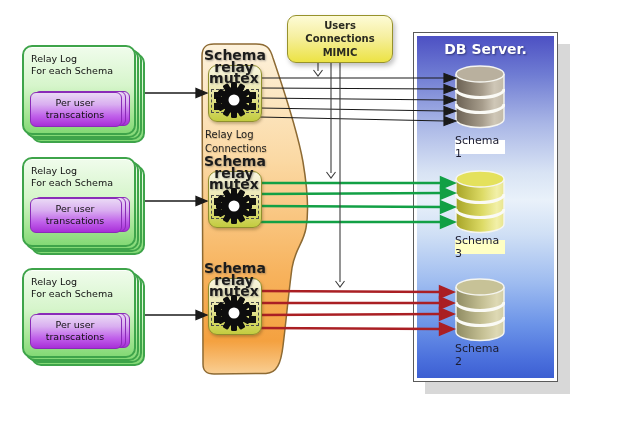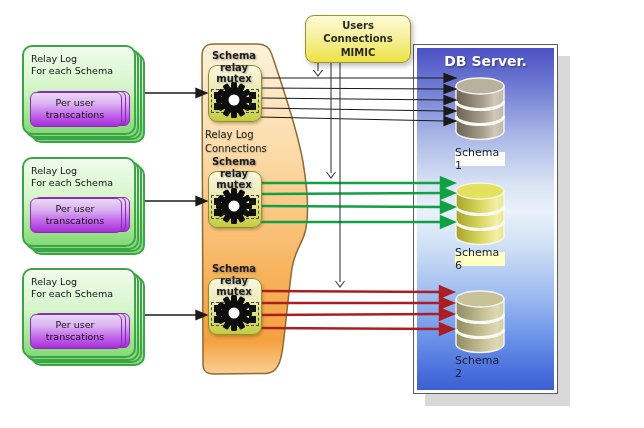--- a/index.html
+++ b/index.html
@@ -33,40 +33,40 @@
 
   
   .coord-label{position:absolute;left:205px;top:128px;width:70px;font-size:10px;line-height:1.35;color:#222;
     text-shadow:0.5px 0.5px 1px rgba(120,90,40,.35);}
 
   
   .mutex{position:absolute;left:204px;width:60px;height:92px;}
   .mbox{position:absolute;left:4px;top:15px;width:52px;height:55px;border:1.5px solid #8f8f2e;border-radius:9px;
     background:linear-gradient(180deg,#f9f6e0 0%,#eeeab8 40%,#d7d96e 75%,#c3cc3f 100%);
     box-shadow:1px 2px 3px rgba(90,70,20,.35);}
-  .mlabel{position:absolute;left:0;top:0;width:60px;text-align:center;font-size:10px;line-height:11.5px;
+  .mlabel{position:absolute;left:0;top:0;width:60px;text-align:center;font-size:14px;line-height:11.5px;
     font-weight:600;color:#1c1c1c;text-shadow:1px 1px 2px rgba(80,80,80,.45);}
   .filmstrip{position:absolute;left:7px;top:39px;width:46px;height:22px;border:1px dashed #4a4a4a;}
   .filmstrip::before,.filmstrip::after{content:"";position:absolute;top:2px;bottom:2px;width:7px;
     background:linear-gradient(180deg,#111 0 38%,transparent 38% 62%,#111 62% 100%);}
   .filmstrip::before{left:2px;}
   .filmstrip::after{right:2px;}
   .gear{position:absolute;left:10px;top:30px;}
 
   
   .mimic{position:absolute;left:287px;top:15px;width:104px;height:46px;border:1.5px solid #97922b;border-radius:9px;
     background:linear-gradient(180deg,#fdfbd6 0%,#f6efa0 45%,#ece344 100%);
     box-shadow:2px 3px 5px rgba(0,0,0,.25);
     display:flex;align-items:center;justify-content:center;text-align:center;
-    font-size:10px;font-weight:600;line-height:1.35;color:#2a2a20;margin-left:18px;}
+    font-size:10px;font-weight:600;line-height:1.35;color:#2a2a20;}
 
   
   .dbserver{position:absolute;left:413px;top:32px;width:143px;height:348px;border:1px solid #5a5a5a;
     background:linear-gradient(180deg,#4a4dc2 0%,#6f7cd3 12%,#a9b6e6 26%,#d8e3f4 40%,#e9f1fa 48%,#cfdff5 58%,#9dbbf0 72%,#6b93e8 84%,#4a6fdc 94%,#3a5cd0 100%);
-    box-shadow:12px 12px 0 0 #d8d8d8, inset 0 0 0 3px #ffffff;margin-top:12px;}
+    box-shadow:12px 12px 0 0 #d8d8d8, inset 0 0 0 3px #ffffff;}
   .db-title{position:absolute;left:0;top:8px;width:100%;text-align:center;font-size:14px;font-weight:bold;color:#ffffff;
     text-shadow:1px 1px 2px rgba(0,0,30,.45);}
   .cyl{position:absolute;left:41px;width:50px;height:64px;}
   .schema-label{position:absolute;left:41px;width:50px;height:14px;font-size:11px;color:#1b1b2e;
     display:flex;align-items:center;justify-content:center;}
   .sl-1{top:107px;background:#ffffff;}
   .sl-2{top:207px;background:#ffffc4;}
   .sl-3{top:315px;background:transparent;}
 
   .overlay{position:absolute;left:0;top:0;z-index:2;}
@@ -104,21 +104,21 @@
             <stop offset="0.55" stop-color="#dddb66"></stop>
           <stop offset="0.85" stop-color="#f2f0a8"></stop>
             <stop offset="1" stop-color="#e8e58f"></stop>
         </linearGradient>
       </defs>
       <path d="M1,9 L1,54 A24,8.5 0 0 0 49,54 L49,9" fill="url(#g2)" stroke="#f5f5f0" stroke-width="1.4"></path>
       <path d="M1,24 A24,8.5 0 0 0 49,24" fill="none" stroke="#fafaf5" stroke-width="3"></path>
       <path d="M1,39 A24,8.5 0 0 0 49,39" fill="none" stroke="#fafaf5" stroke-width="3"></path>
       <ellipse cx="25" cy="9" rx="24" ry="8" fill="#e4e15c" stroke="#f5f5f0" stroke-width="1.4"></ellipse>
     </svg>
-    <div class="schema-label sl-2">Schema 6</div>
+    <div class="schema-label sl-2">Schema 3</div>
 
     <svg class="cyl" style="top:245px" viewBox="0 0 50 64">
       <defs>
         <linearGradient id="g3" x1="0" y1="0" x2="1" y2="0">
           <stop offset="0" stop-color="#8f8b62"></stop>
             <stop offset="0.55" stop-color="#c5c094"></stop>
           <stop offset="0.85" stop-color="#ded9b4"></stop>
             <stop offset="1" stop-color="#d2cda6"></stop>
         </linearGradient>
       </defs>

